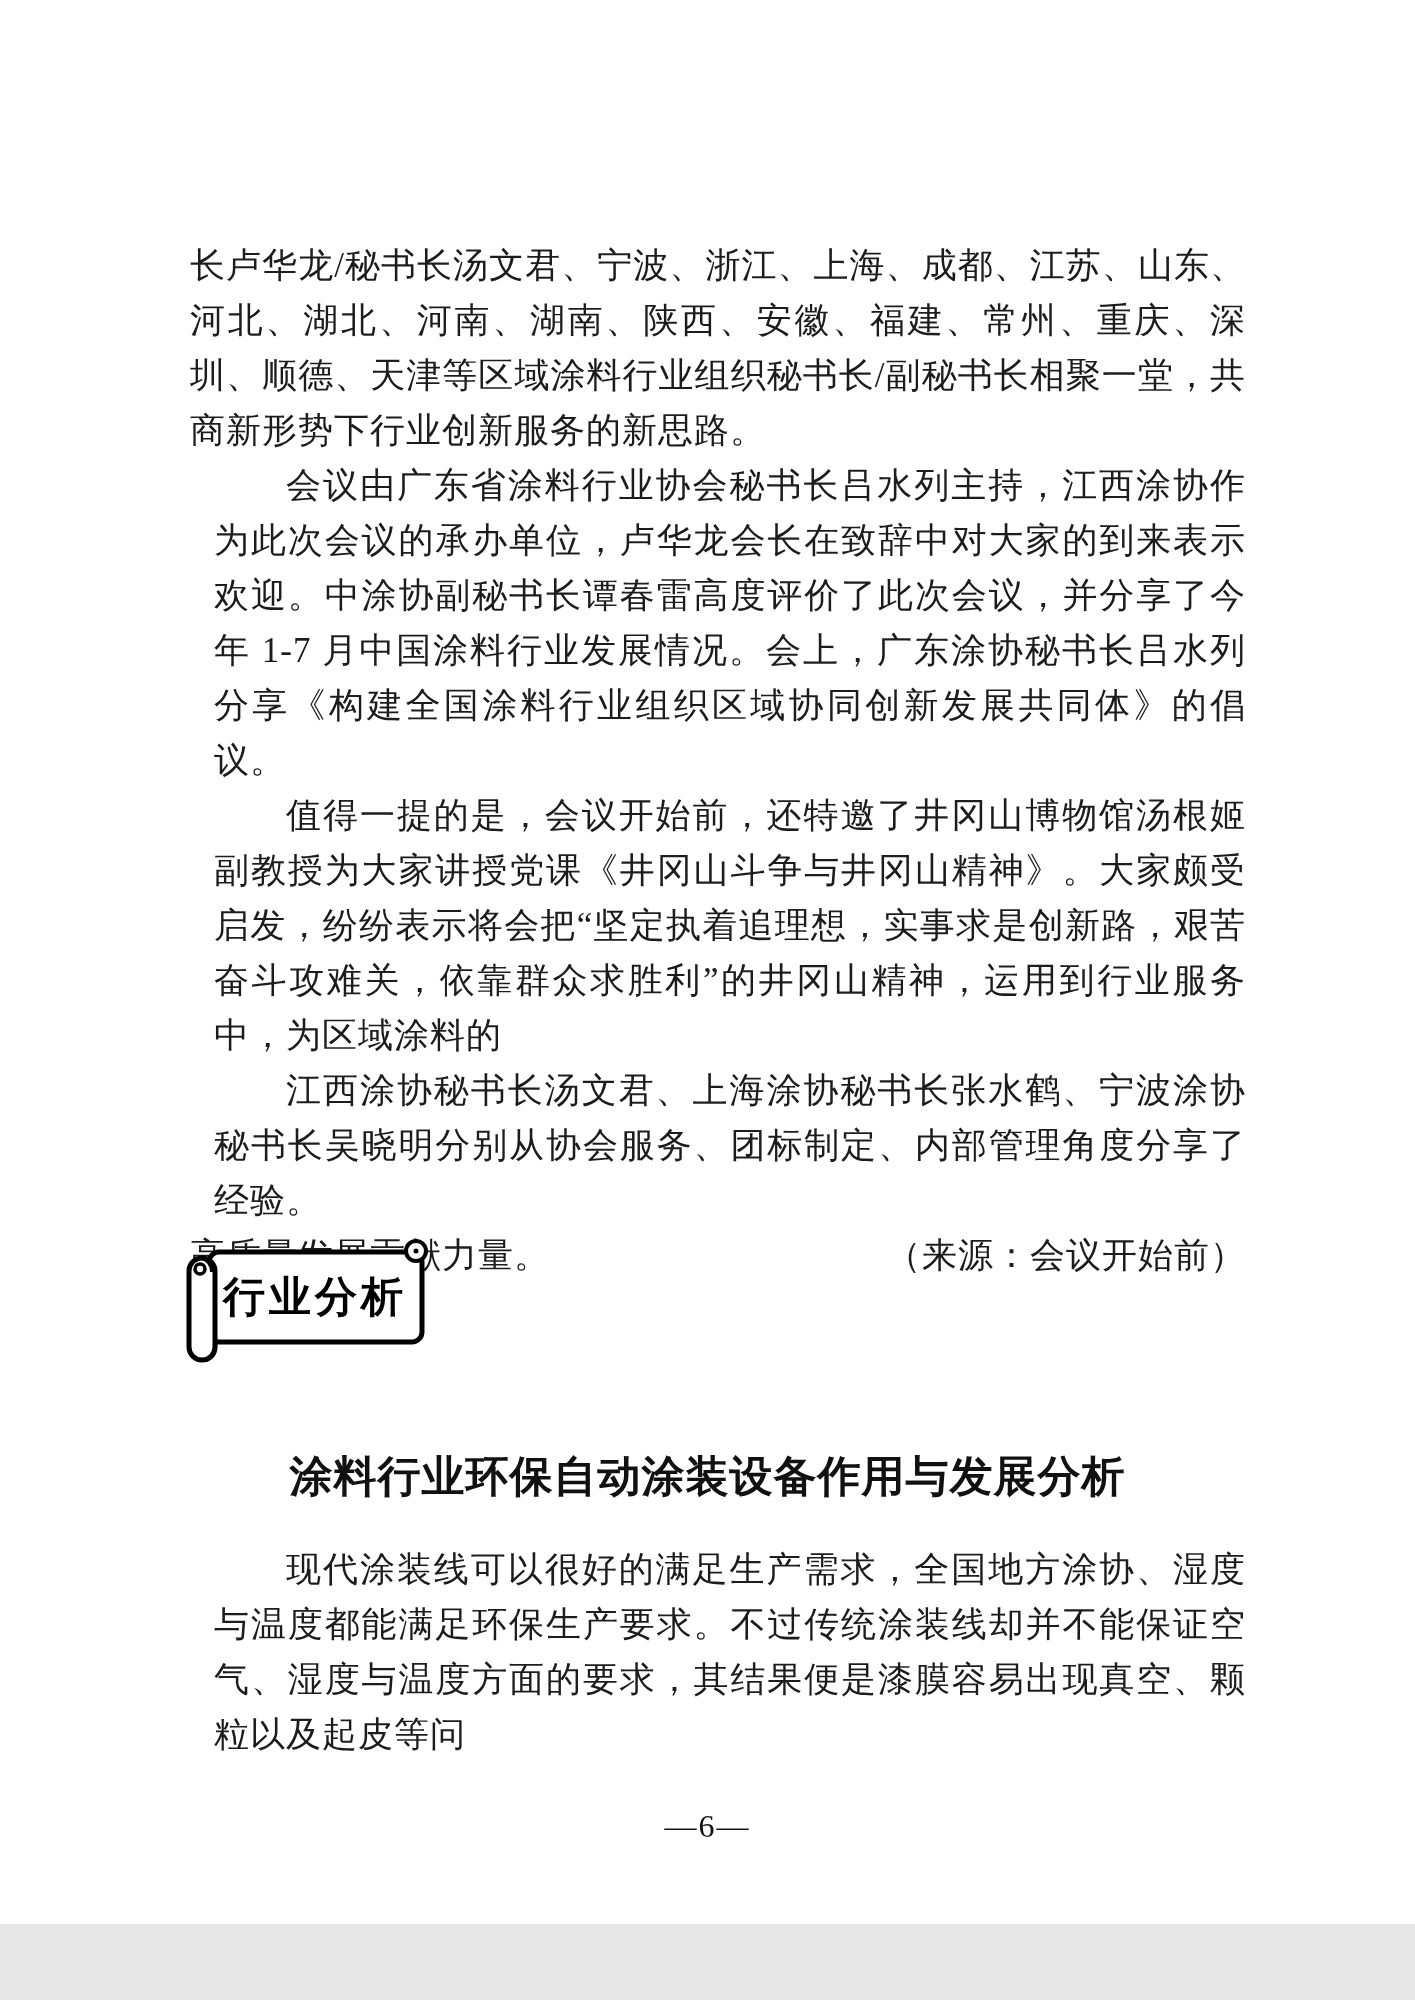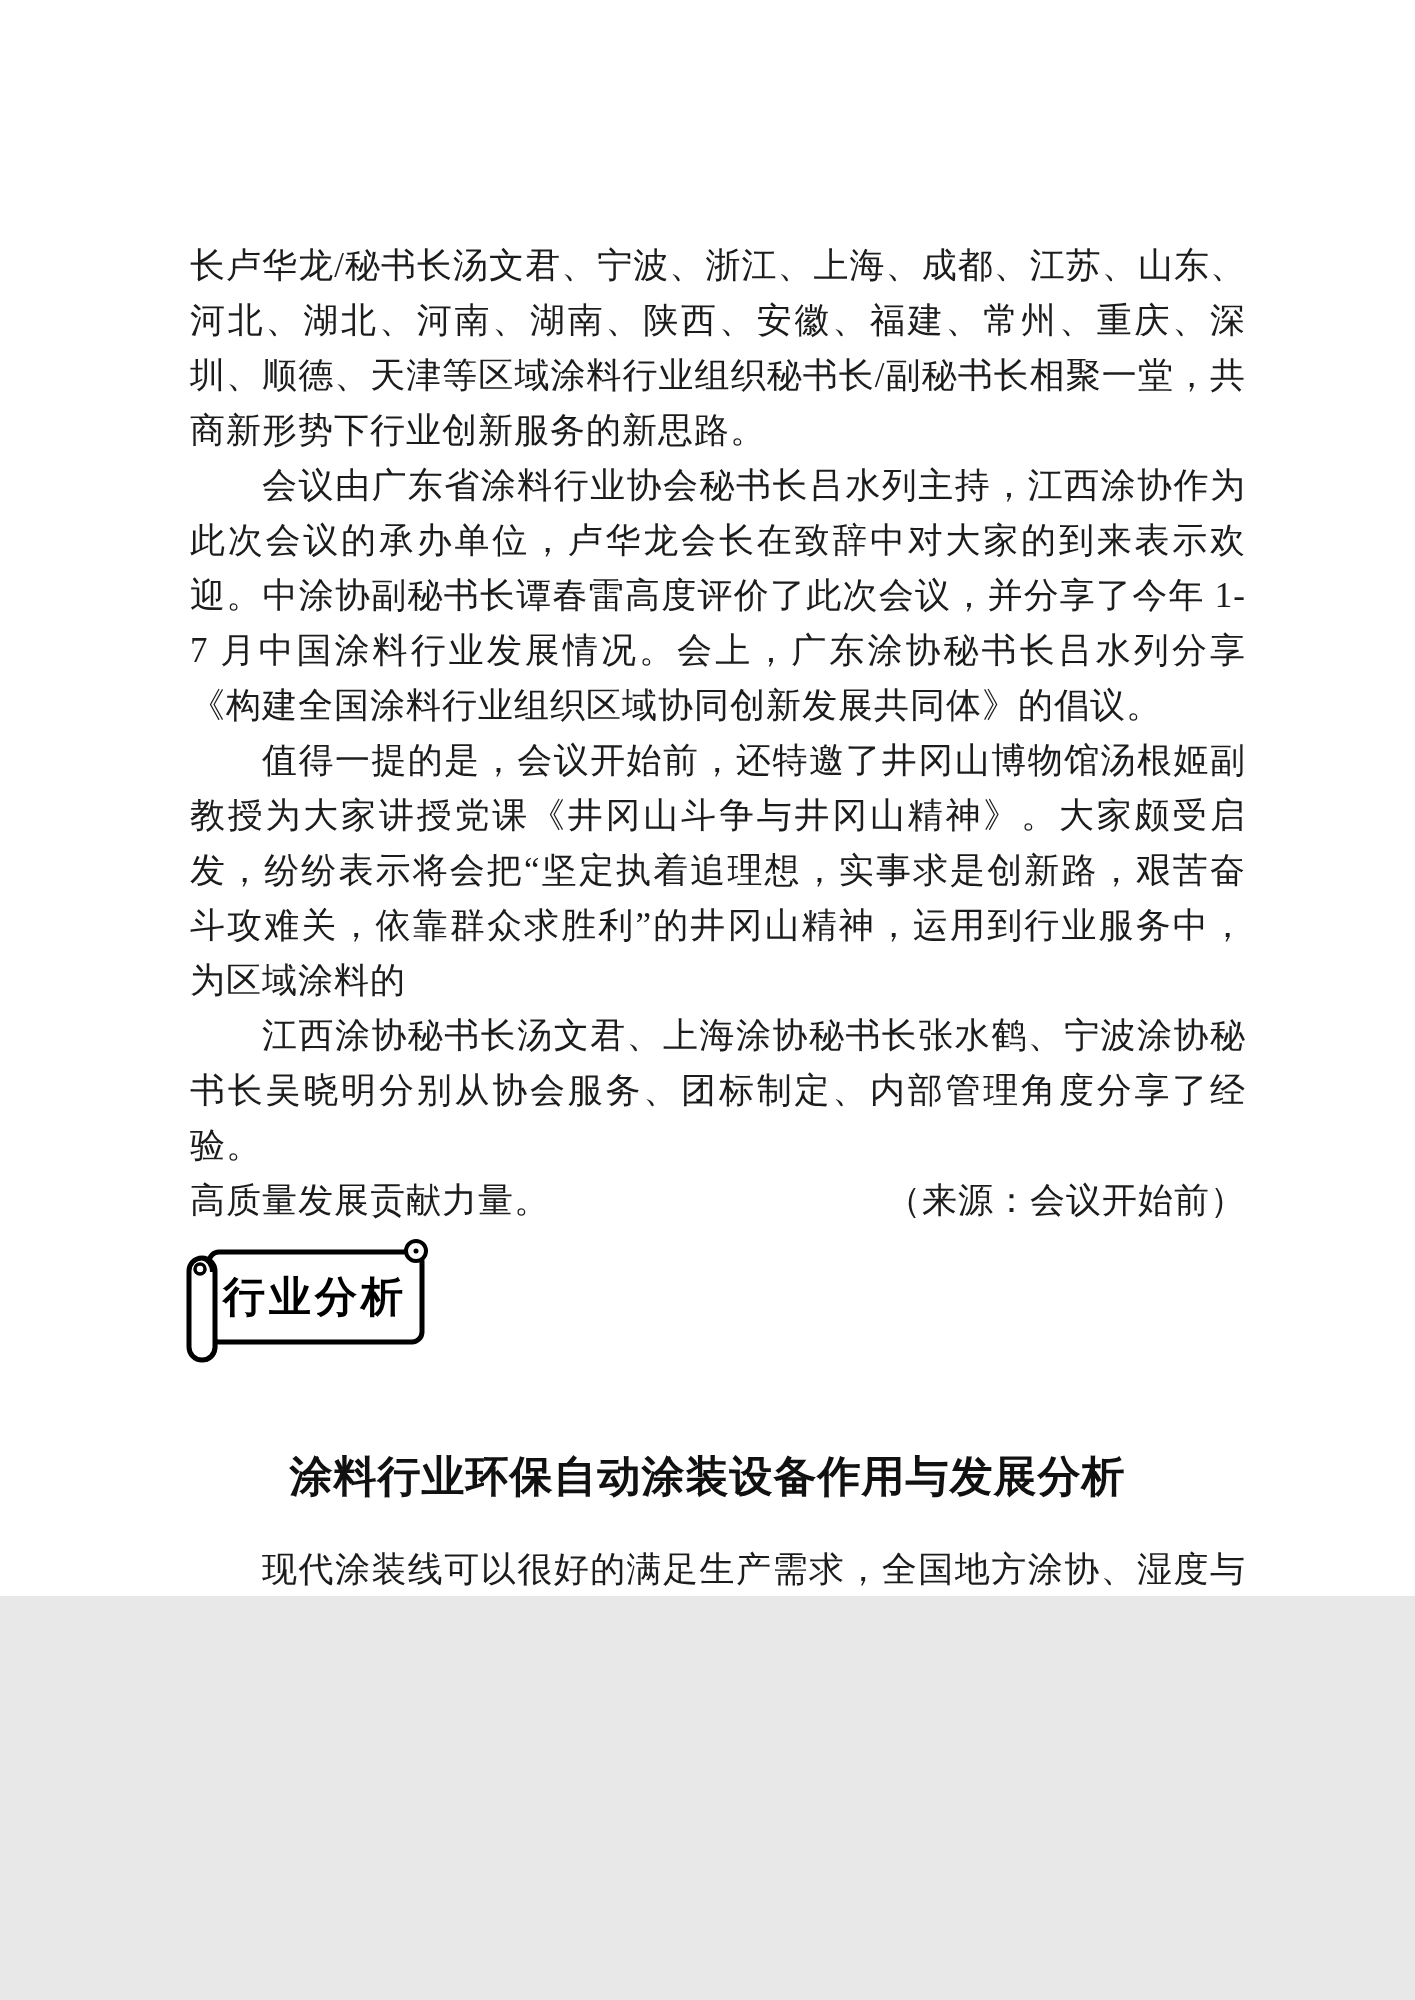--- a/index.html
+++ b/index.html
@@ -1,19 +1,19 @@
 <!DOCTYPE html>
 <html><head>
 <meta charset="utf-8">
 <style>
   html, body { margin: 0; padding: 0; background: #e8e8e8; }
   .page {
     position: relative;
     width: 1415px;
-    height: 1596px;
+    height: 1924px;
     margin: 0 auto;
     background: #ffffff;
     overflow: hidden;
     color: #1c1c1c;
     font-family: "Liberation Serif", "DejaVu Serif", serif;
   }
   
   .article1 {
     position: absolute;
     top: 238px;
@@ -22,21 +22,21 @@
   }
   .body-text {
     margin: 0;
     font-size: 35px;
     line-height: 55px;
     letter-spacing: 1px;
     text-align: justify;
     text-justify: inter-character;
     word-break: break-all;
   }
-  .indent { text-indent: 72px; }
+  .indent { text-indent: 72px; margin-left: 24px; }
   .closing-row {
     display: flex;
     justify-content: space-between;
     align-items: baseline;
     font-size: 35px;
     line-height: 55px;
     letter-spacing: 1px;
     gap: 27px;
   }
   

